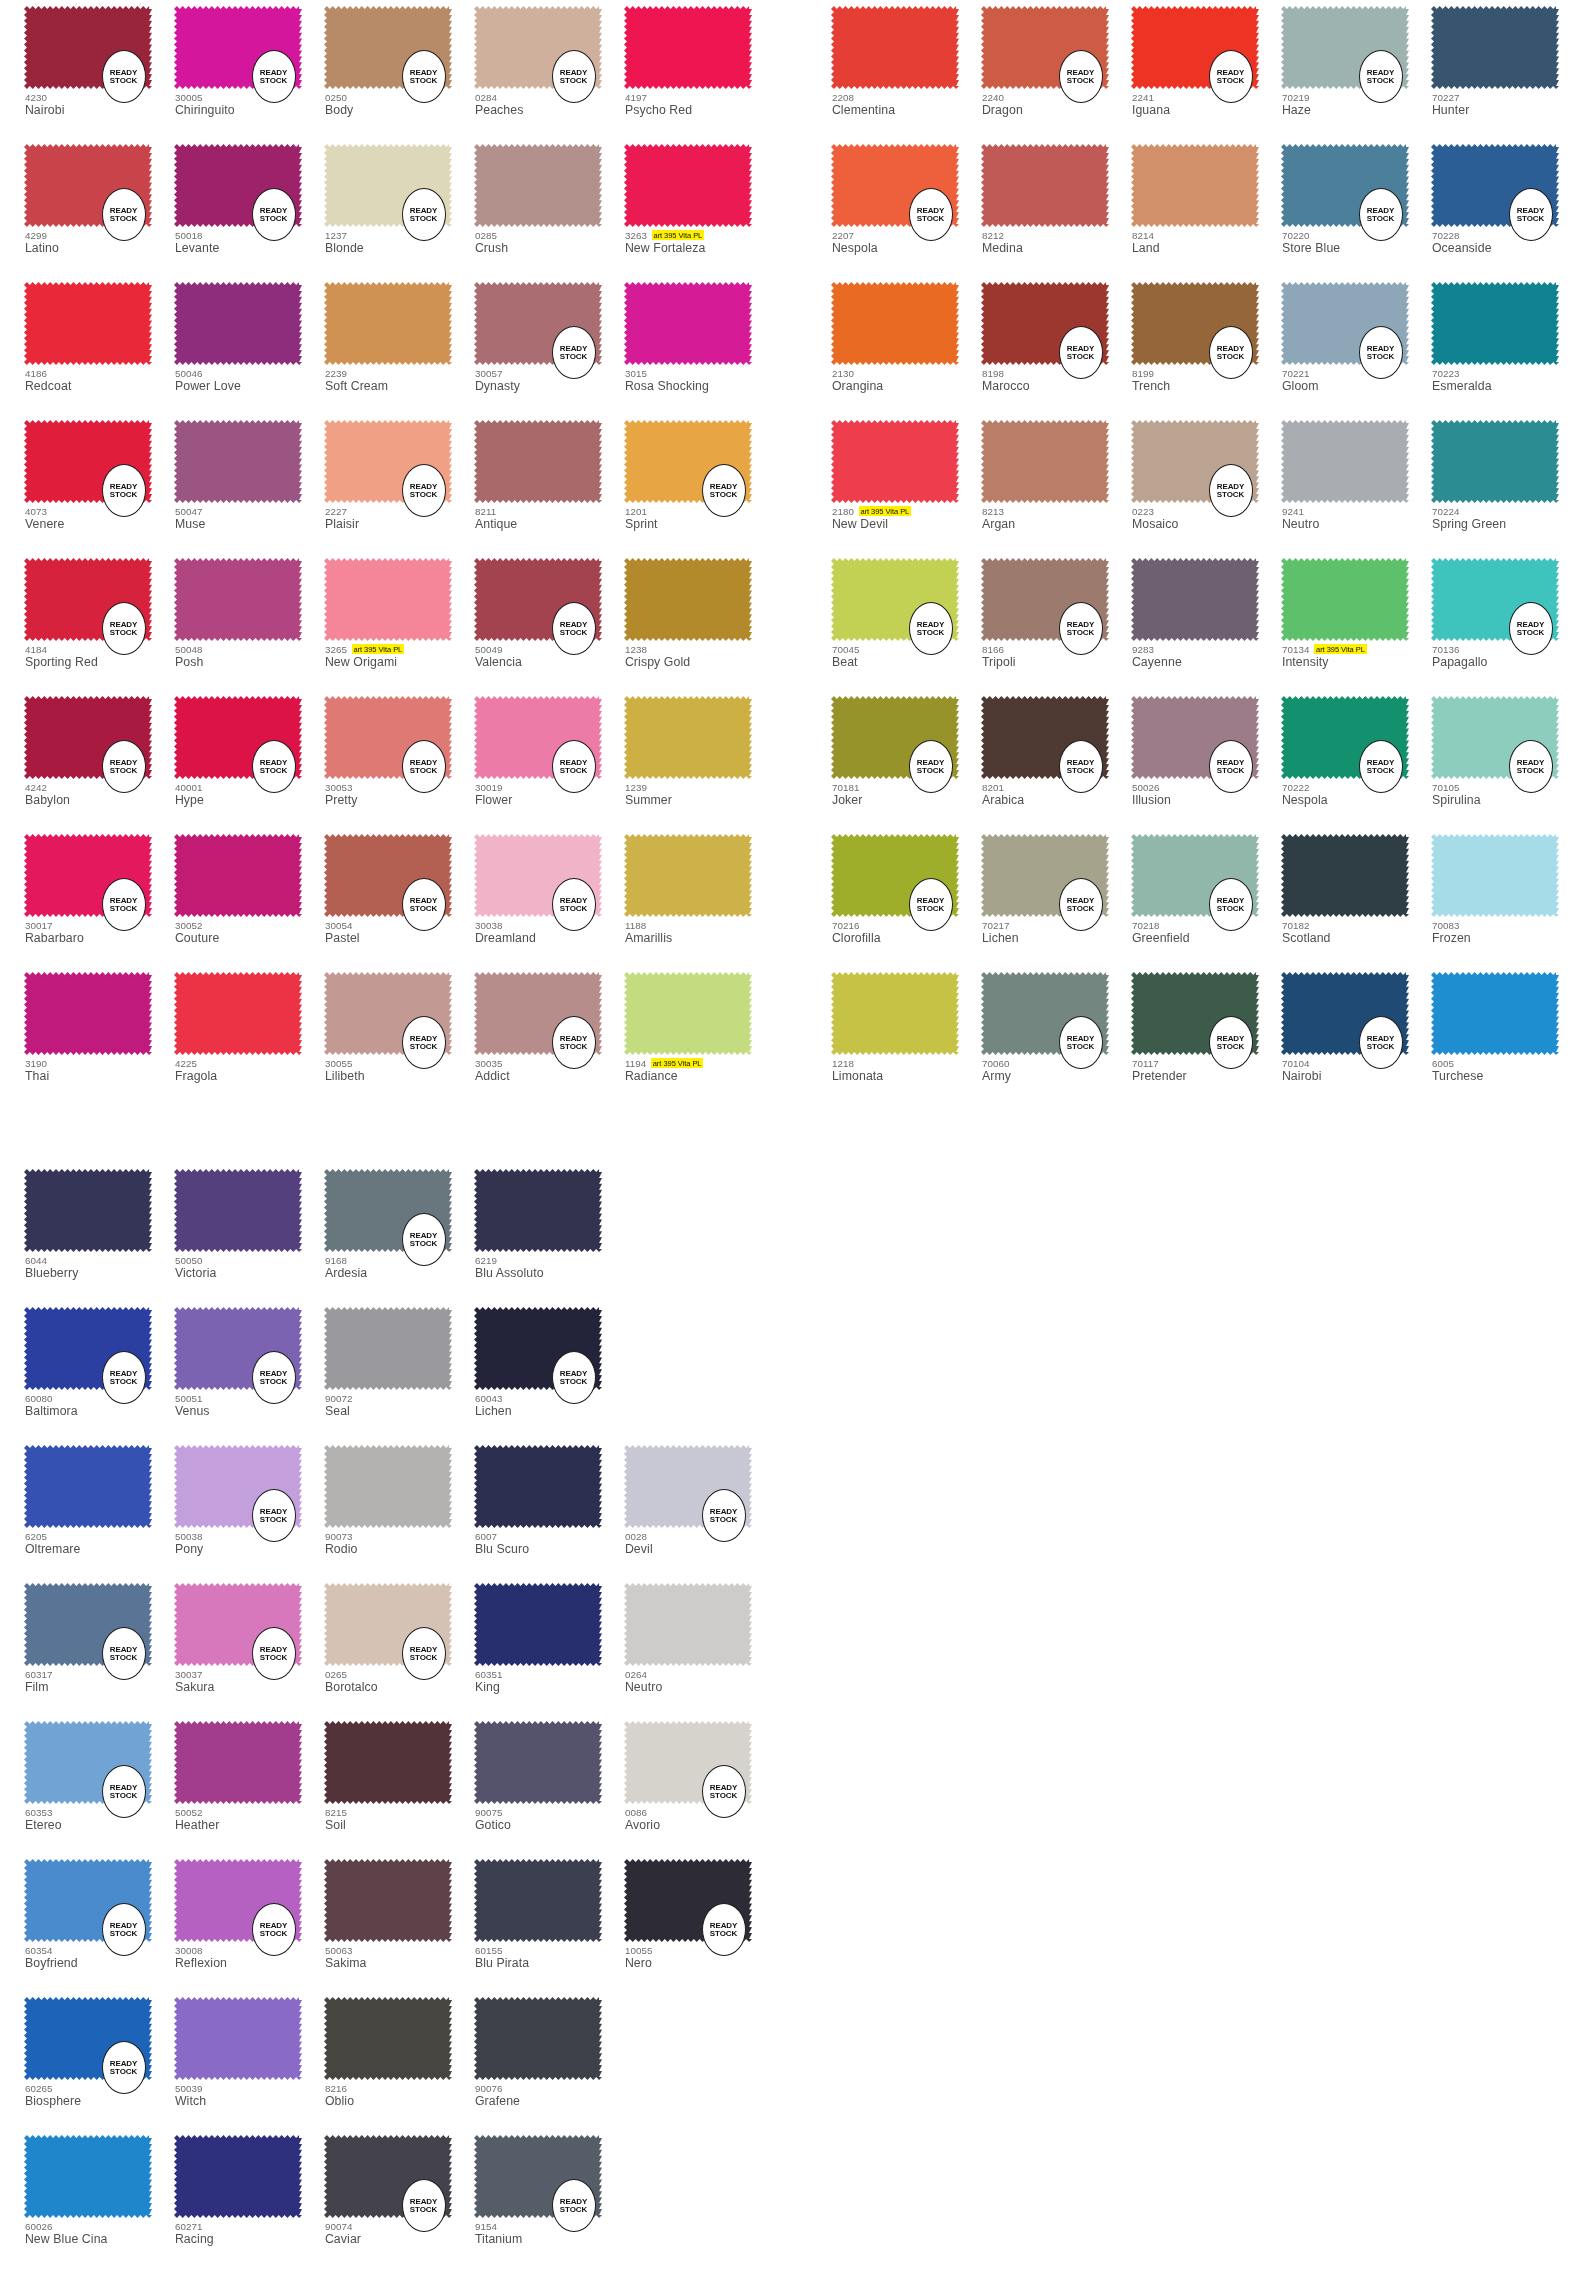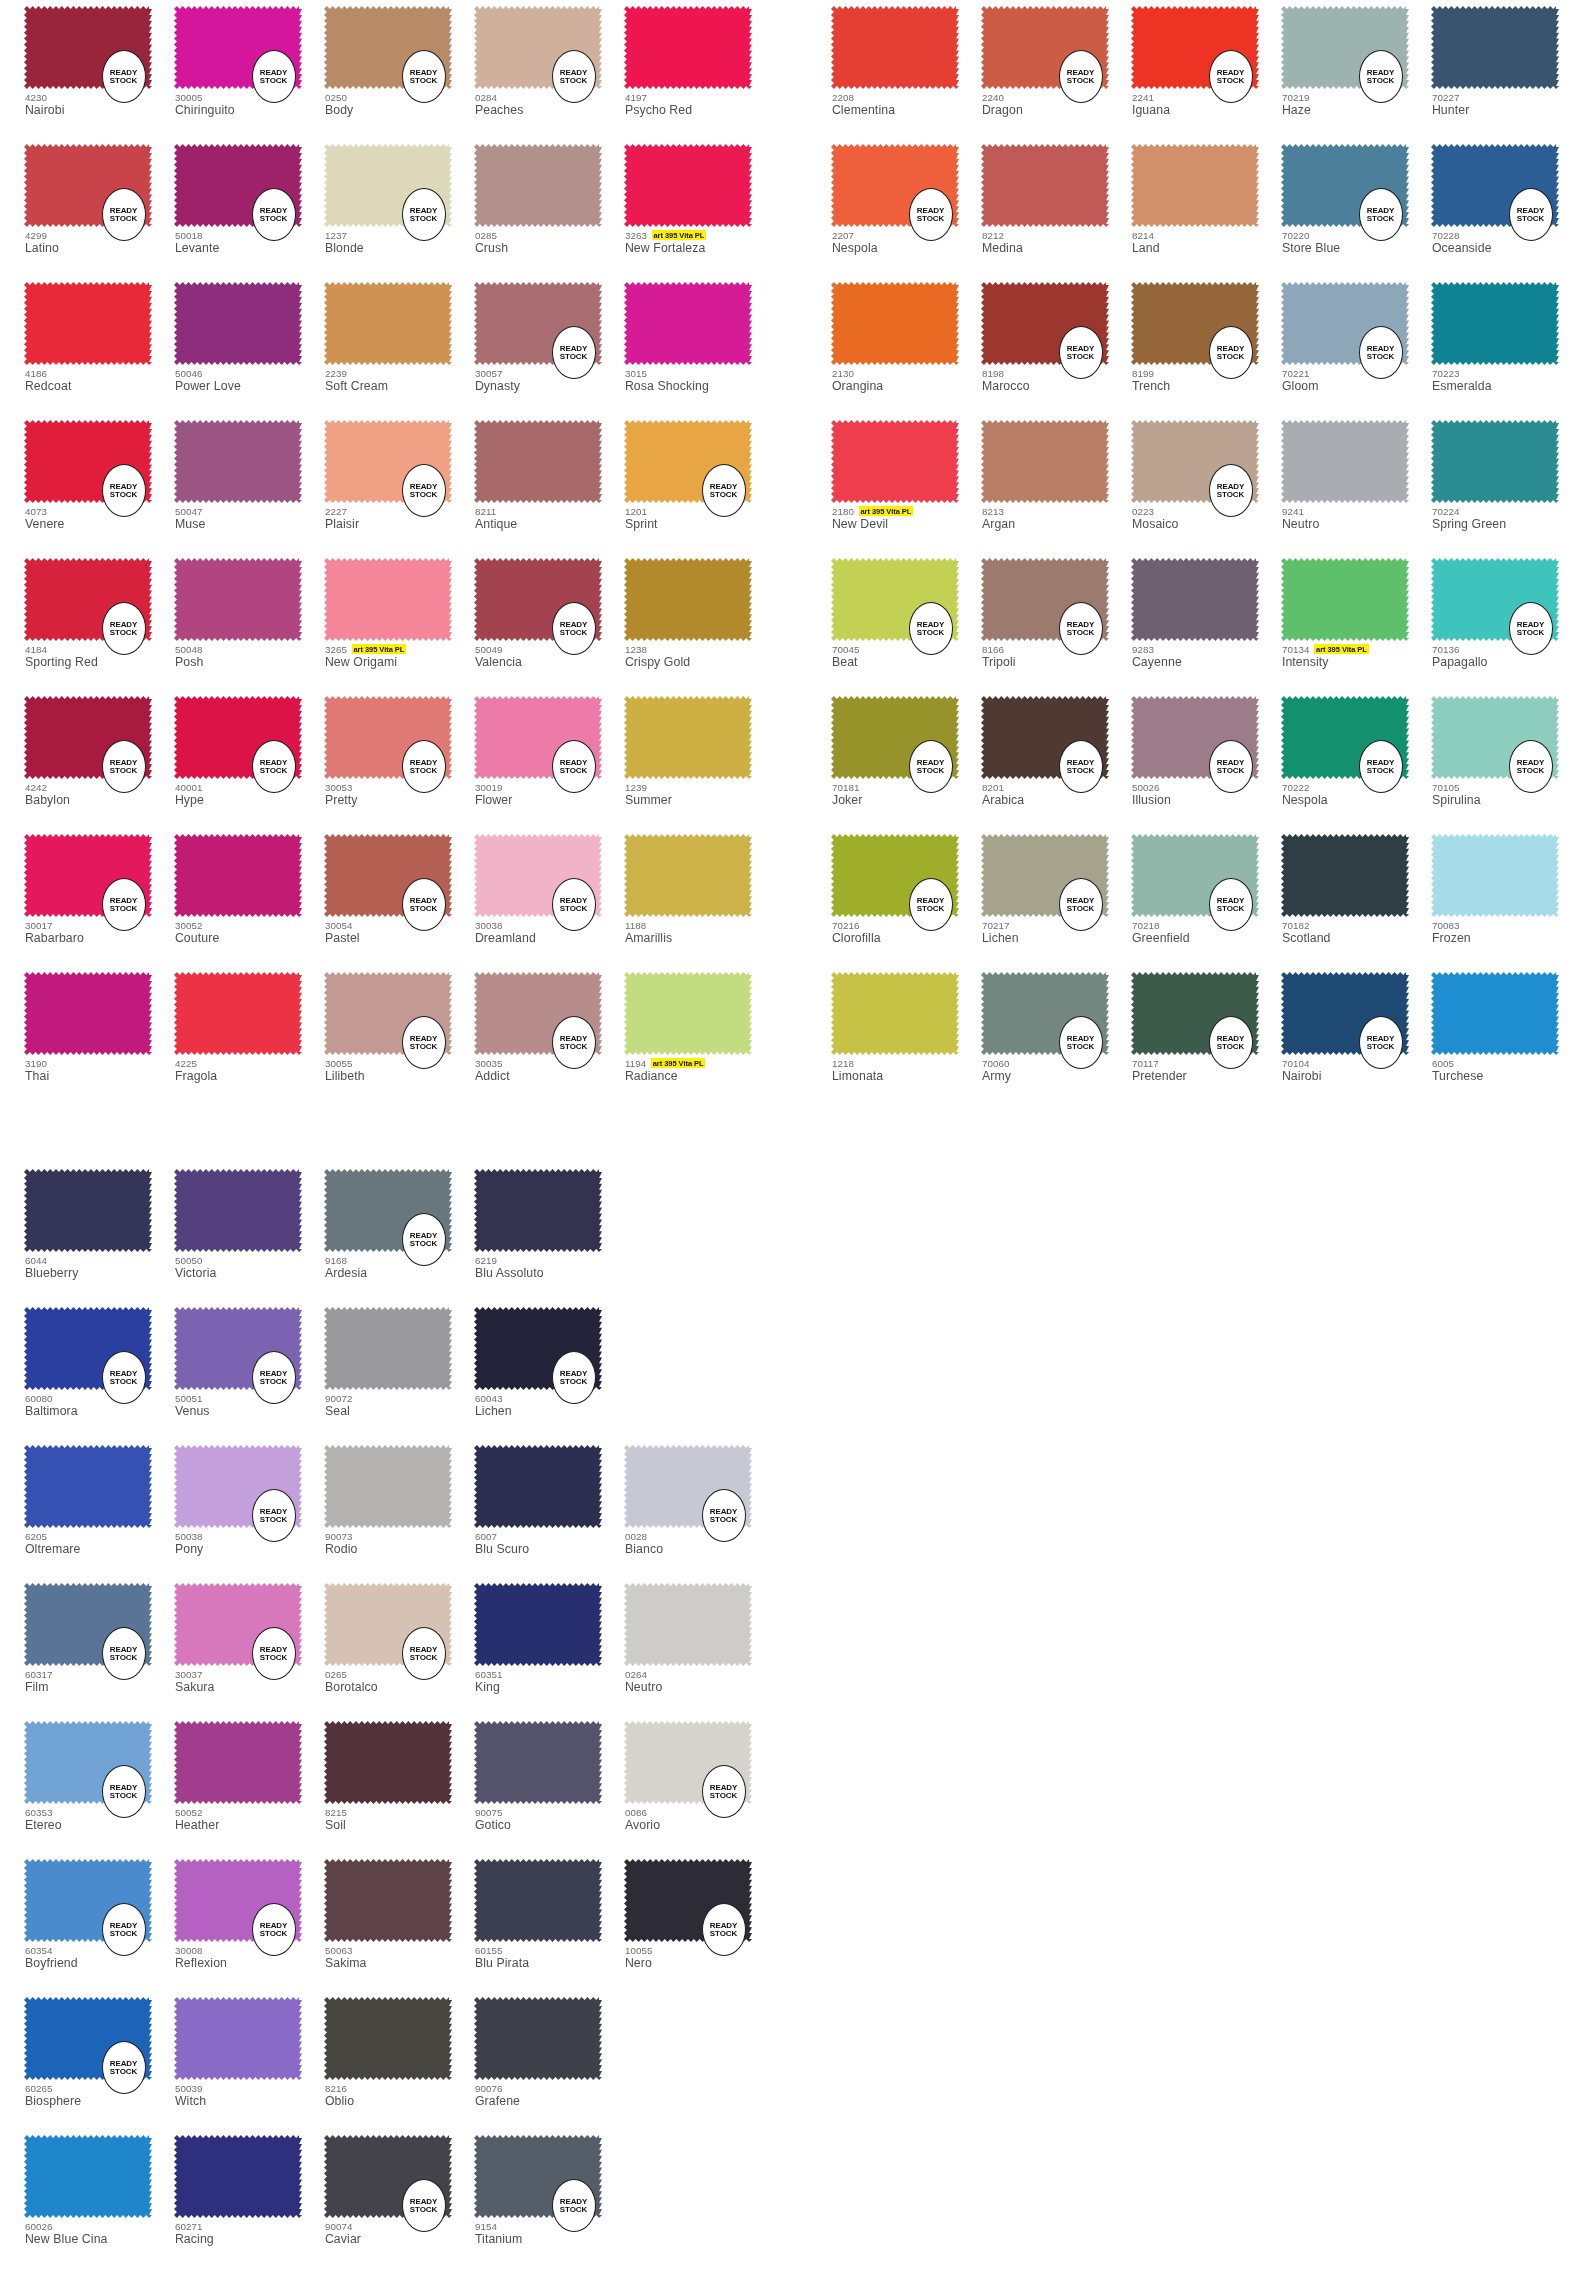--- a/index.html
+++ b/index.html
@@ -60,21 +60,21 @@
   }
   .lbl .code-line{
     display:flex;align-items:center;gap:4.6px;
     height:12px;
   }
   .code{
     font-size:9.8px;color:#6d6d6d;letter-spacing:0.1px;
     white-space:nowrap;
   }
   .tag{
-    font-size:7.5px;font-weight:700;color:#111;
+    font-size:7.5px;font-weight:400;color:#111;
     background:#fff000;
     padding:0.5px 1.8px;
     white-space:nowrap;
     letter-spacing:-0.05px;
   }
   .name{
     font-size:12.3px;color:#4f4f4f;
     margin-top:0px;white-space:nowrap;
     letter-spacing:0.1px;
   }
@@ -1539,21 +1539,21 @@
             </svg>
             <div class="badge">
               <span>READY</span>
               <span>STOCK</span>
             </div>
           </div>
           <div class="lbl">
             <div class="code-line">
               <div class="code">0028</div>
             </div>
-            <div class="name">Bianco</div>
+            <div class="name">Devil</div>
           </div>
         </div>
       </div>
       <div class="grid">
         <div class="cell">
           <div class="swatch-wrap">
             <svg class="sw-svg" viewBox="0 0 139 90">
               <path d="M0.00,3.20 L3.16,0.00 L6.32,3.20 L9.48,0.00 L12.64,3.20 L15.80,0.00 L18.95,3.20 L22.11,0.00 L25.27,3.20 L28.43,0.00 L31.59,3.20 L34.75,0.00 L37.91,3.20 L41.07,0.00 L44.23,3.20 L47.39,0.00 L50.55,3.20 L53.70,0.00 L56.86,3.20 L60.02,0.00 L63.18,3.20 L66.34,0.00 L69.50,3.20 L72.66,0.00 L75.82,3.20 L78.98,0.00 L82.14,3.20 L85.30,0.00 L88.45,3.20 L91.61,0.00 L94.77,3.20 L97.93,0.00 L101.09,3.20 L104.25,0.00 L107.41,3.20 L110.57,0.00 L113.73,3.20 L116.89,0.00 L120.05,3.20 L123.20,0.00 L126.36,3.20 L129.52,0.00 L132.68,3.20 L135.84,0.00 L135.80,3.20 L135.80,3.20 L139.00,3.21 L135.80,9.63 L139.00,9.64 L135.80,16.06 L139.00,16.07 L135.80,22.49 L139.00,22.50 L135.80,28.91 L139.00,28.93 L135.80,35.34 L139.00,35.36 L135.80,41.77 L139.00,41.79 L135.80,48.20 L139.00,48.21 L135.80,54.63 L139.00,54.64 L135.80,61.06 L139.00,61.07 L135.80,67.49 L139.00,67.50 L135.80,73.91 L139.00,73.93 L135.80,80.34 L139.00,80.36 L135.80,86.77 L139.00,86.79 L135.80,86.80 L139.00,86.80 L135.84,90.00 L132.68,86.80 L129.52,90.00 L126.36,86.80 L123.20,90.00 L120.05,86.80 L116.89,90.00 L113.73,86.80 L110.57,90.00 L107.41,86.80 L104.25,90.00 L101.09,86.80 L97.93,90.00 L94.77,86.80 L91.61,90.00 L88.45,86.80 L85.30,90.00 L82.14,86.80 L78.98,90.00 L75.82,86.80 L72.66,90.00 L69.50,86.80 L66.34,90.00 L63.18,86.80 L60.02,90.00 L56.86,86.80 L53.70,90.00 L50.55,86.80 L47.39,90.00 L44.23,86.80 L41.07,90.00 L37.91,86.80 L34.75,90.00 L31.59,86.80 L28.43,90.00 L25.27,86.80 L22.11,90.00 L18.95,86.80 L15.80,90.00 L12.64,86.80 L9.48,90.00 L6.32,86.80 L3.16,90.00 L3.20,86.80 L3.20,90.00 L0.00,86.79 L3.20,83.57 L0.00,80.36 L3.20,77.14 L0.00,73.93 L3.20,70.71 L0.00,67.50 L3.20,64.29 L0.00,61.07 L3.20,57.86 L0.00,54.64 L3.20,51.43 L0.00,48.21 L3.20,45.00 L0.00,41.79 L3.20,38.57 L0.00,35.36 L3.20,32.14 L0.00,28.93 L3.20,25.71 L0.00,22.50 L3.20,19.29 L0.00,16.07 L3.20,12.86 L0.00,9.64 L3.20,6.43 L0.00,3.21 L3.20,3.20 Z" fill="#5a7496"></path>
             </svg>
             <div class="badge">

